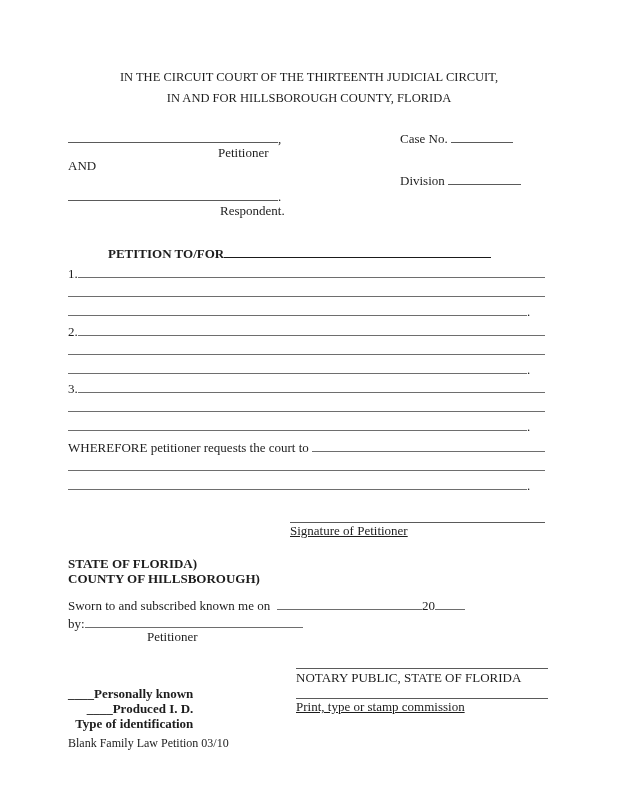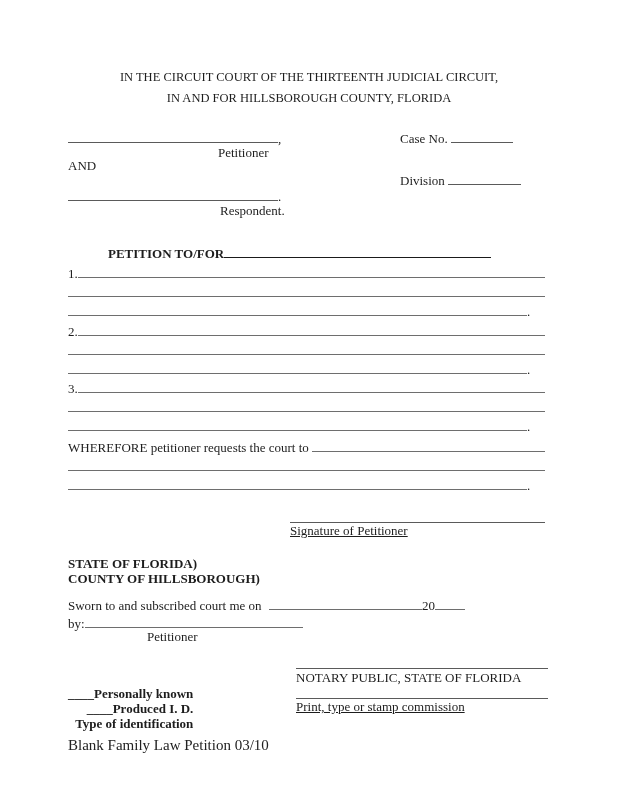--- a/index.html
+++ b/index.html
@@ -28,21 +28,21 @@
   .row .txt { line-height:1; margin-bottom:-2px; white-space:pre; }
   .row .fill { flex:1 1 auto; border-bottom:1px solid #6e6e6e; height:0; }
   .row .fill.short { flex:0 0 459px; }
   .row .fill.gap { margin-left:4px; }
   .row .fill.yr { flex:0 0 30px; }
   .sig-rule  { height:14px; border-bottom:1px solid #5a5a5a; }
   .sig-rule2 { height:12px; border-bottom:1px solid #5a5a5a; }
   .lh15 { line-height:15px;font-weight:bold; }
   .lh16 { line-height:16px;text-decoration:underline; }
   .lh17 { line-height:17px; }
-  .footer { font-size:15px; color:#222; }
+  .footer { font-size:12px; color:#222; }
 </style>
 </head>
 <body>
 
 <div class="page">
 
   <div class="abs title">
     <div>IN THE CIRCUIT COURT OF THE THIRTEENTH JUDICIAL CIRCUIT,</div>
     <div>IN AND FOR HILLSBOROUGH COUNTY, FLORIDA</div>
   </div>
@@ -132,21 +132,21 @@
     <div class="lh16">Signature of Petitioner</div>
   </div>
 
   <div class="abs lh15" style="left:68px; top:556px;">
     <div>STATE OF FLORIDA)</div>
     <div>COUNTY OF HILLSBOROUGH)</div>
   </div>
 
   <div class="abs" style="left:68px; top:595px;">
     <div class="row" style="width:397px; height:15px;">
-      <span class="txt">Sworn to and subscribed court me on </span>
+      <span class="txt">Sworn to and subscribed known me on </span>
         <span class="fill gap"></span>
         <span class="txt">20</span>
         <span class="fill yr"></span>
     </div>
   </div>
 
   <div class="abs" style="left:68px; top:613px;">
     <div class="row" style="width:235px; height:15px;justify-content:flex-end;">
       <span class="txt">by:</span>
         <span class="fill"></span>

